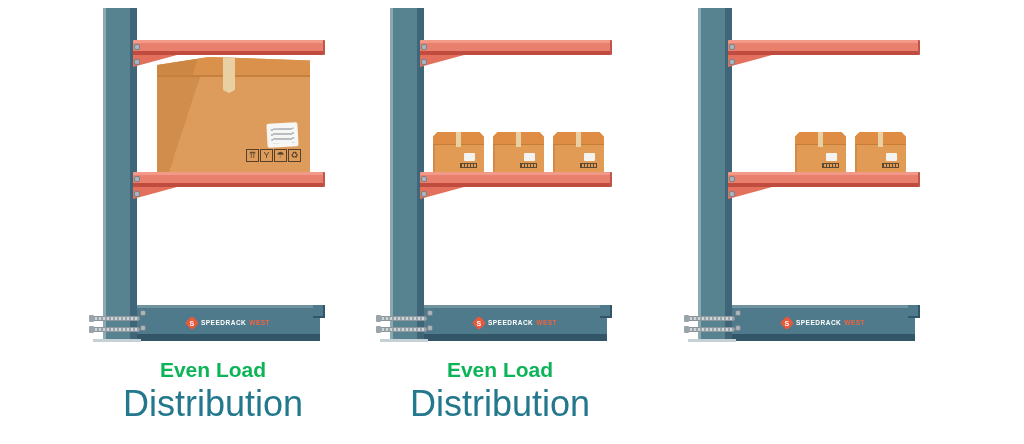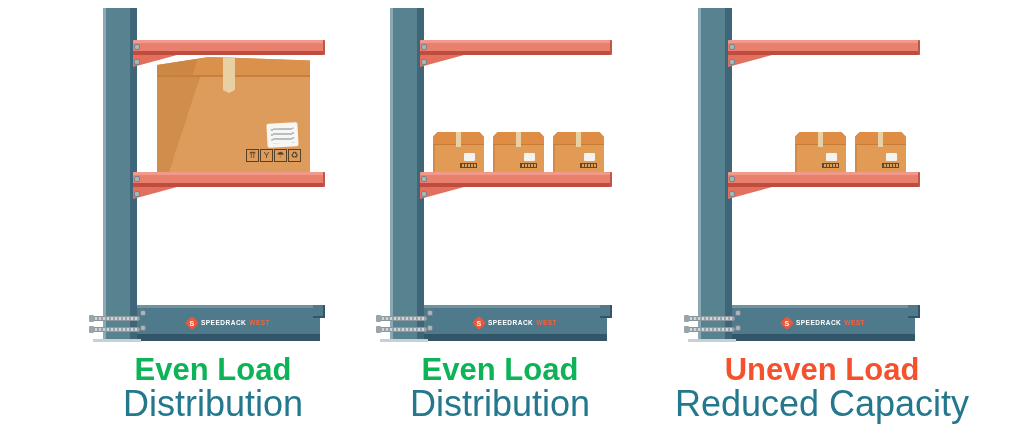--- a/index.html
+++ b/index.html
@@ -69,21 +69,21 @@
     box-shadow:inset 2px 0 0 #d28a46;}
   .sbox-lid{position:absolute;left:0;top:0;width:100%;height:13px;background:#df8c44;
     border-bottom:1px solid #c97c36;box-sizing:border-box;}
   .sbox-tape{position:absolute;left:23px;top:0;width:5px;height:15px;background:#e9d0a2;}
   .sbox-label{position:absolute;left:31px;top:21px;width:11px;height:8px;background:#f3f3f1;border-radius:1px;}
   .sbox-code{position:absolute;left:27px;top:31px;width:17px;height:5px;border:1px solid #5a4a32;
     box-sizing:border-box;background:repeating-linear-gradient(90deg,#5a4a32 0 1px,transparent 1px 3px);}
 
   
   .caption{position:absolute;top:353px;left:50%;transform:translateX(-50%);width:300px;text-align:center;}
-  .caption .l1{font-size:31px;font-weight:700;line-height:34px;}
+  .caption .l1{font-size:21px;font-weight:700;line-height:34px;}
   .caption .l2{font-size:36px;font-weight:500;line-height:34px;}
   .rack[data-rack-id="rack-3"] .caption{margin-left:14px;}
 </style>
 </head>
 <body>
 
 <div id="stage">
 
     <div class="rack" data-rack-id="rack-1" style="left: 88px;">
       <div class="column"></div>
@@ -232,18 +232,14 @@
           <div class="sbox-code"></div>
         </div>
         <div class="sbox" style="left: 172px;">
           <div class="sbox-lid"></div>
           <div class="sbox-tape"></div>
           <div class="sbox-label"></div>
           <div class="sbox-code"></div>
         </div>
       </div>
 
-      <div class="caption">
-        <div class="l1" style="color: rgb(244, 81, 44);">Uneven Load</div>
-        <div class="l2" style="color: rgb(35, 120, 141);">Reduced Capacity</div>
-      </div>
     </div>
   </div>
 
 </body></html>

